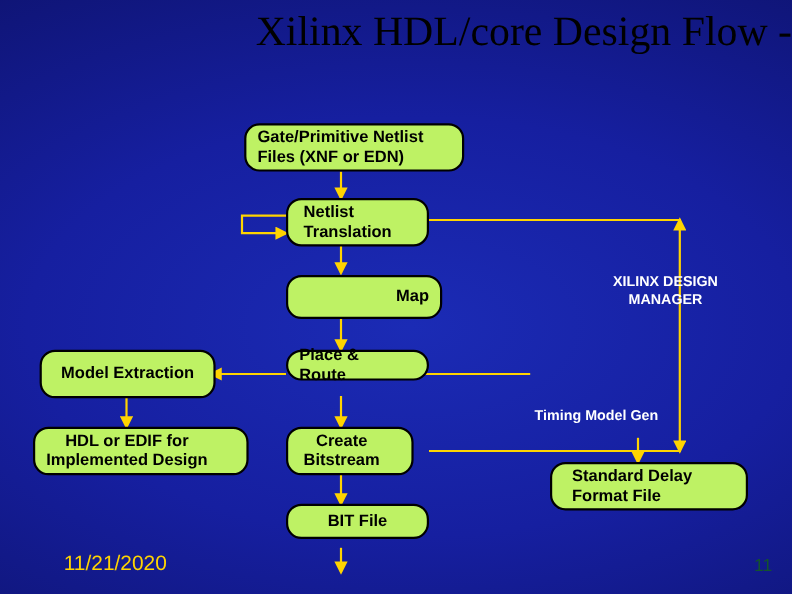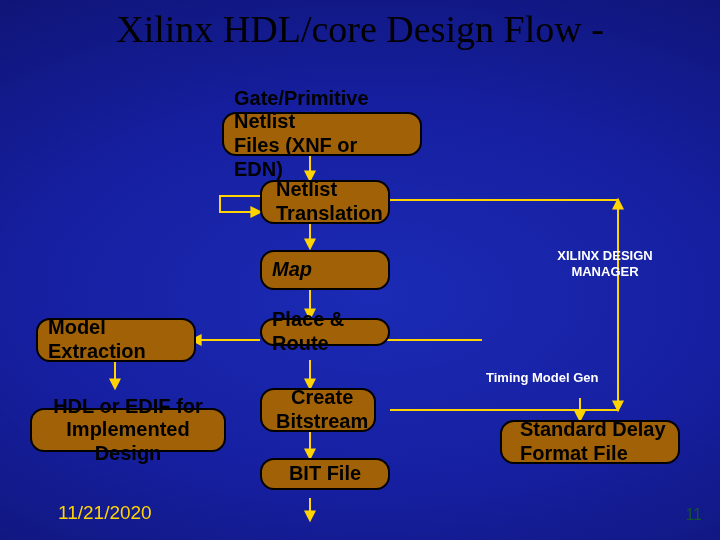--- a/index.html
+++ b/index.html
@@ -9,21 +9,21 @@
     height: 540px;
     background: radial-gradient(ellipse 220% 160% at 52% 55%, #1b2bb5 0%, #161fa0 22%, #0e1370 45%, #06083a 70%, #010215 100%);
     font-family: Arial, Helvetica, sans-serif;
     position: relative;
     overflow: hidden;
   }
   .title {
     position: absolute;
     top: 8px;
     left: 0; right: 0;
-    text-align: center;
+    text-align: right;
     color: #000;
     font-family: "Times New Roman", serif;
     font-size: 38px;
     line-height: 1.15;
   }
   .title .underline { text-decoration: underline; }
   .date {
     position: absolute;
     left: 58px;
     bottom: 16px;
@@ -32,26 +32,26 @@
   }
   .pagenum {
     position: absolute;
     right: 18px;
     bottom: 16px;
     color: #14532d;
     font-size: 16px;
   }
   .box {
     position: absolute;
-    background: #a16207;
+    background: #bef264;
     border: 2px solid #000;
     border-radius: 14px;
     color: #000;
     font-weight: bold;
-    font-size: 20px;
+    font-size: 15px;
     line-height: 1.18;
     display: flex;
     align-items: center;
     padding: 4px 10px;
   }
   .label {
     position: absolute;
     color: #fff;
     font-weight: bold;
     font-size: 13px;
@@ -96,37 +96,37 @@
     <polyline points="260,196 220,196 220,212 260,212" marker-end="url(#ah)"></polyline>
   </g>
 </svg>
 
 <div class="box" style="left:222px; top:112px; width:200px; height:44px;">
   <span>Gate/Primitive Netlist<br>Files (XNF or EDN)</span>
 </div>
 <div class="box" style="left:260px; top:180px; width:130px; height:44px; padding-left:14px;">
   <span>Netlist<br>Translation</span>
 </div>
-<div class="box" style="left:260px; top:250px; width:130px; height:40px; justify-content:flex-start;font-style:italic;">
+<div class="box" style="left:260px; top:250px; width:142px; height:40px; justify-content:flex-end;">
   <span>Map</span>
 </div>
 <div class="box" style="left:260px; top:318px; width:130px; height:28px; ">
   <span>Place &amp;<br>Route</span>
 </div>
 <div class="box" style="left:260px; top:388px; width:116px; height:44px; padding-left:14px;text-align:center;">
   <span>Create<br>Bitstream</span>
 </div>
 <div class="box" style="left:260px; top:458px; width:130px; height:32px; justify-content:center;">
   <span>BIT File</span>
 </div>
 
 <div class="box" style="left:36px; top:318px; width:160px; height:44px; justify-content:center;">
   <span>Model Extraction</span>
 </div>
-<div class="box" style="left:30px; top:388px; width:196px; height:44px; justify-content:center; text-align:center;margin-top:20px;">
+<div class="box" style="left:30px; top:388px; width:196px; height:44px; text-align:center;">
   <span>HDL or EDIF for<br>Implemented Design</span>
 </div>
 
 <div class="box" style="left:500px; top:420px; width:180px; height:44px; padding-left:18px;">
   <span>Standard Delay<br>Format File</span>
 </div>
 
 <div class="label" style="left:510px; top:248px; text-align:center; width:190px;">XILINX DESIGN<br>MANAGER</div>
 <div class="label" style="left:486px; top:370px;">Timing Model Gen</div>
 

